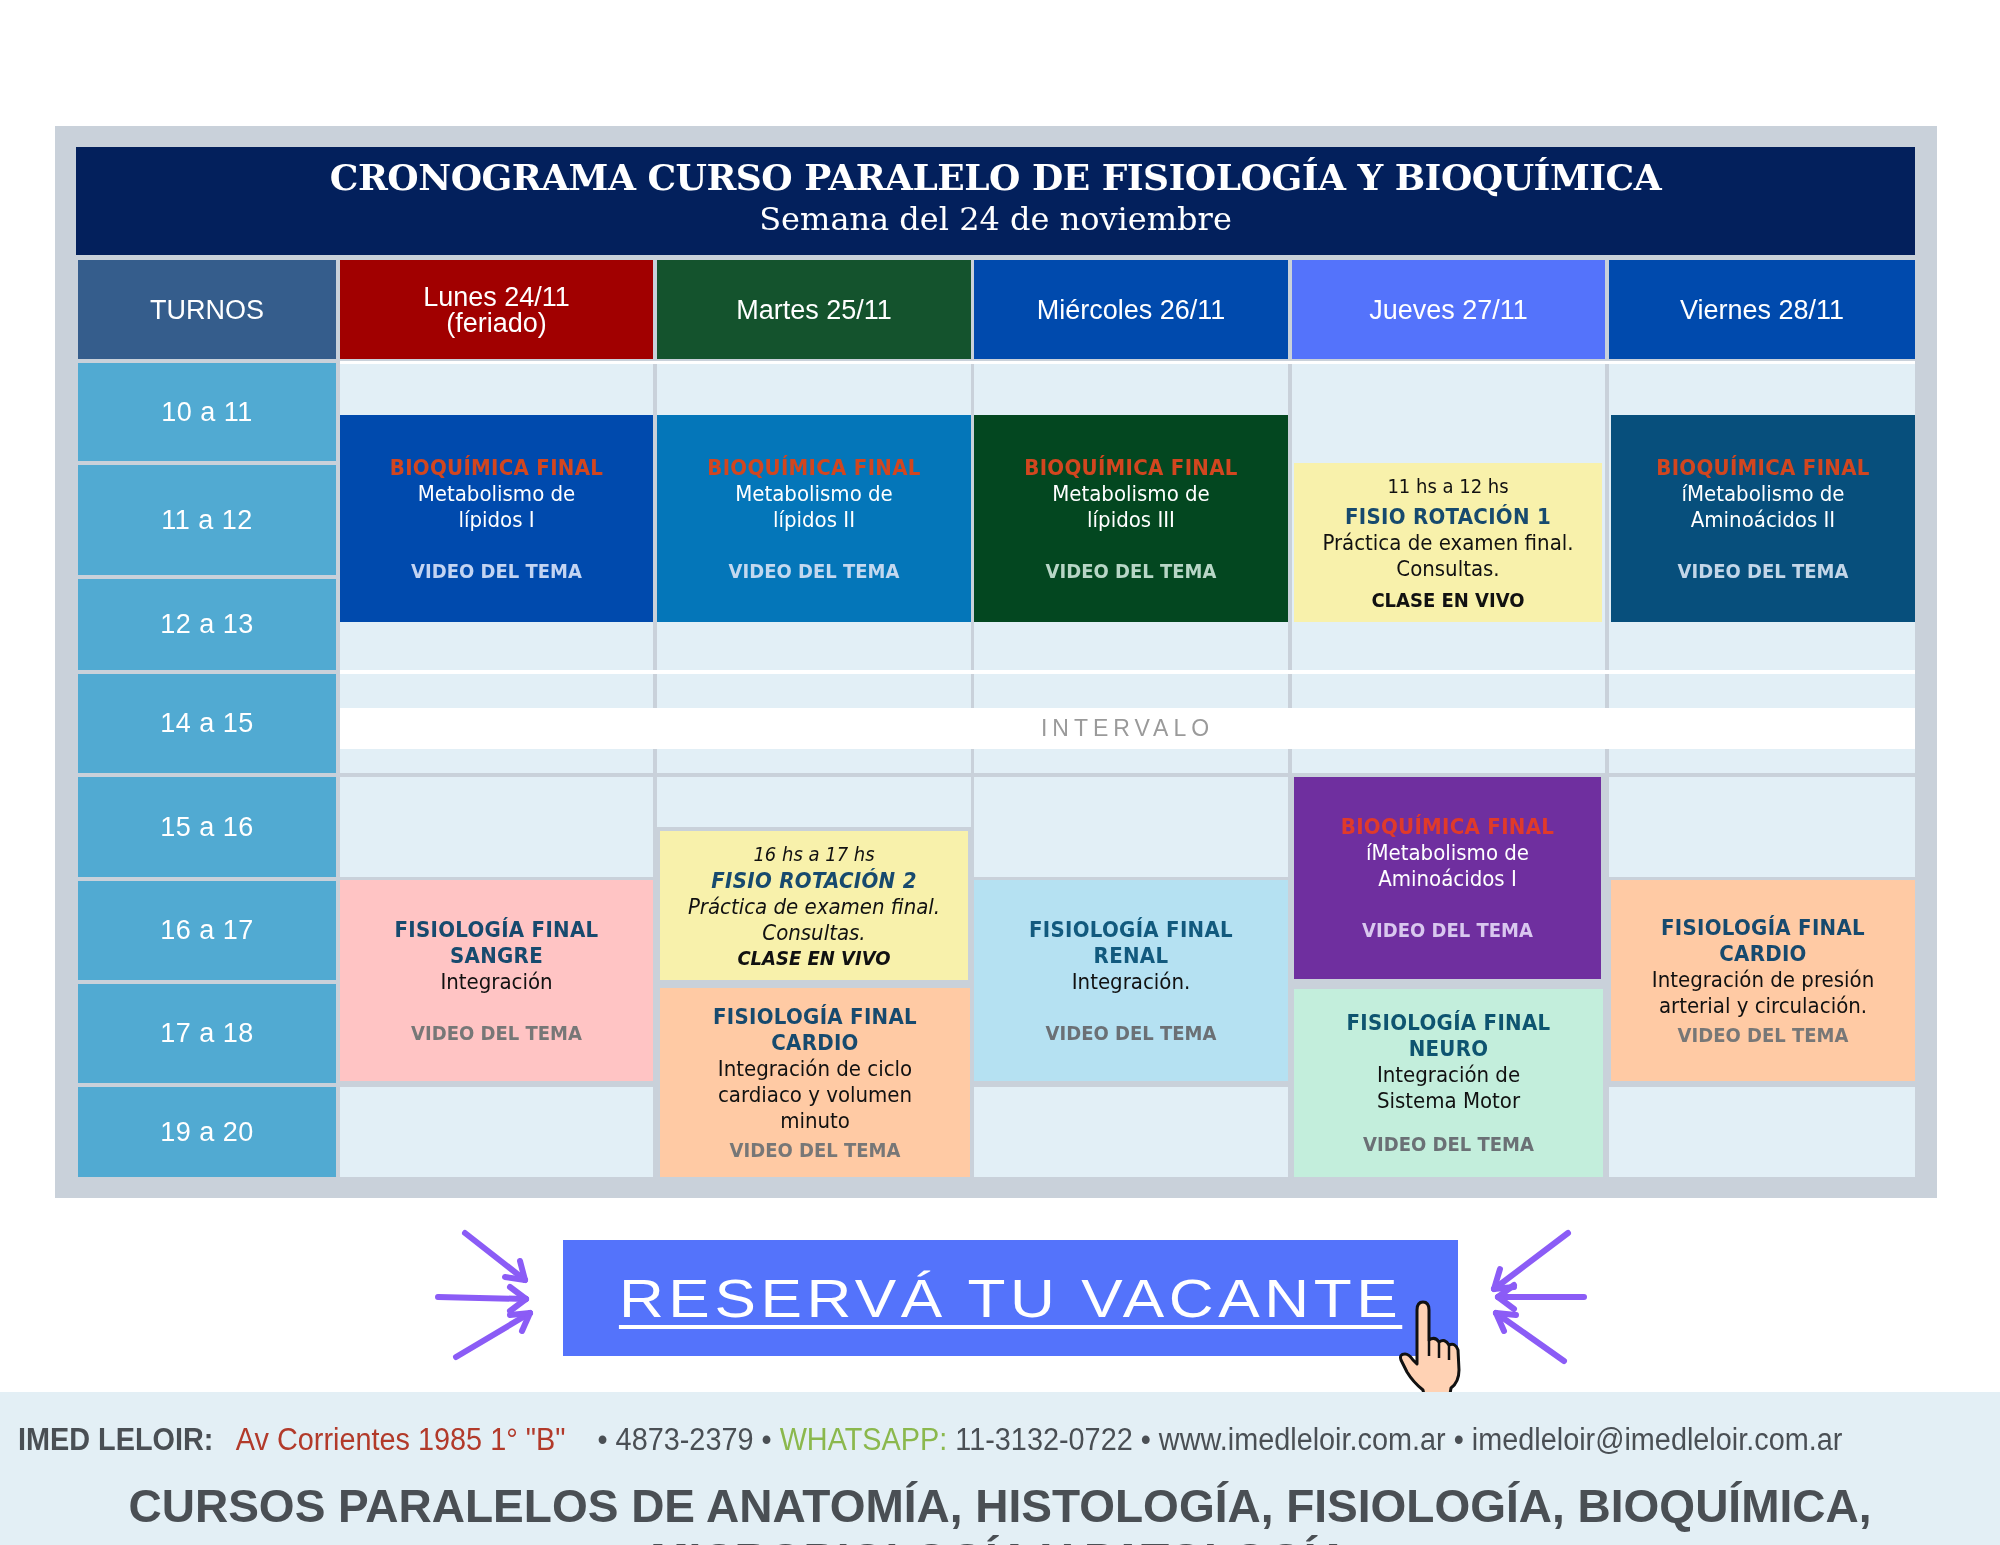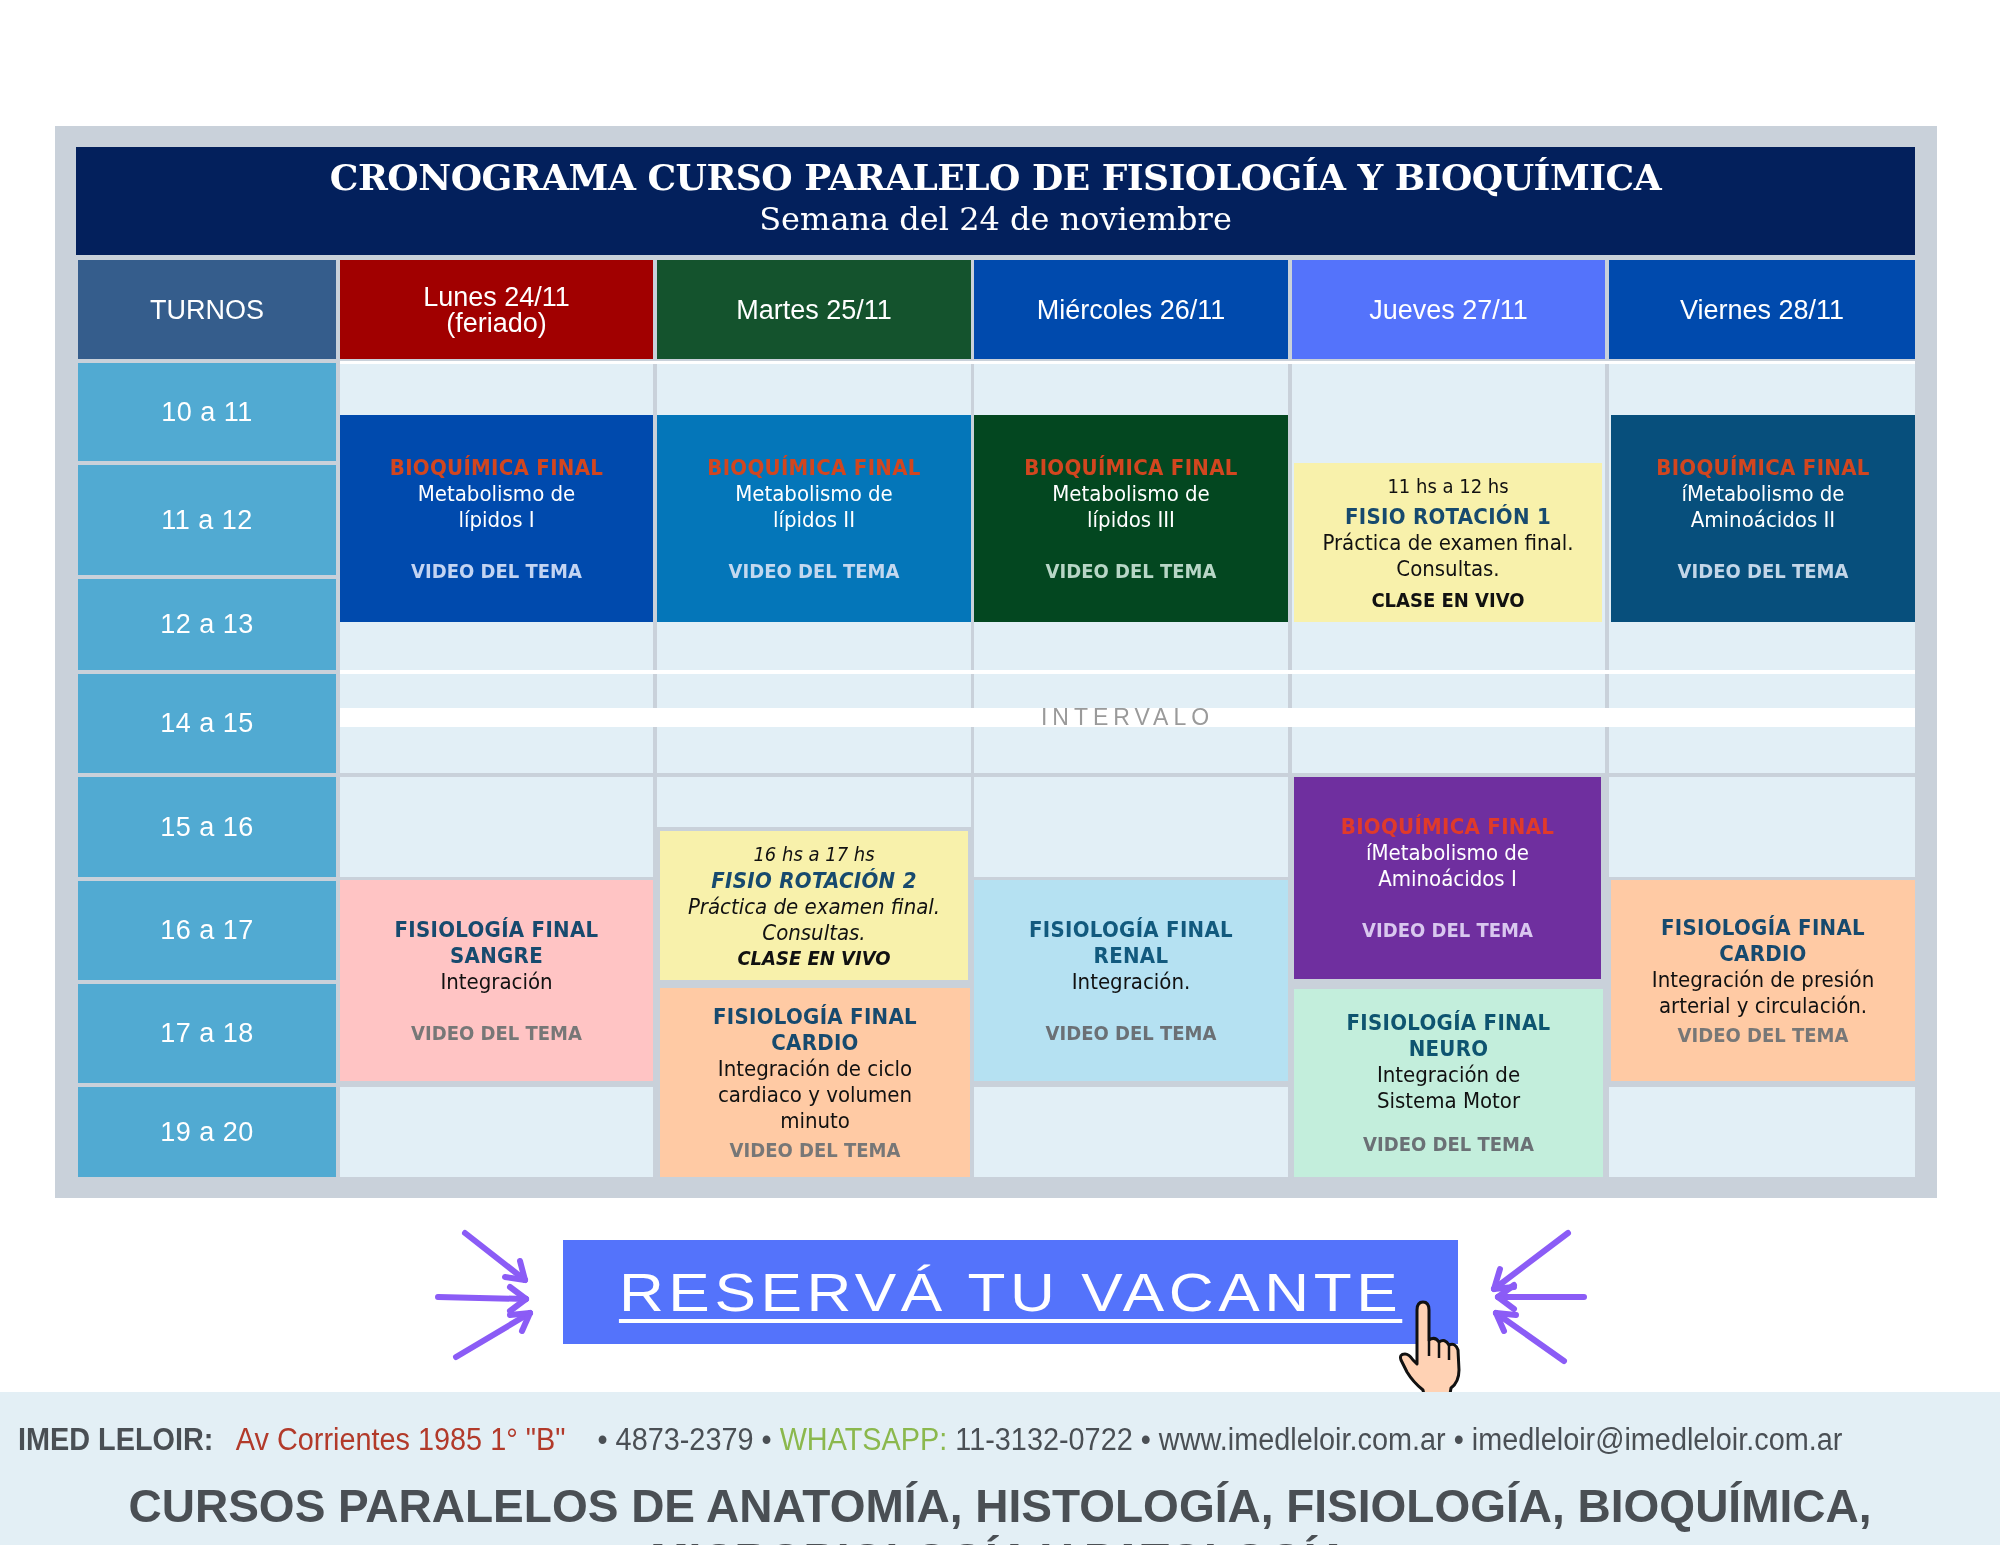--- a/index.html
+++ b/index.html
@@ -9,32 +9,32 @@
   .frame { position: absolute; left: 55px; top: 126px; width: 1882px; height: 1072px; background: #c9d1da; }
   .title-bar { position: absolute; left: 76px; top: 147px; width: 1839px; height: 108px; background: #03205c; color: #fff; text-align: center; }
   .title-main { font-family: "DejaVu Serif", serif; font-weight: bold; font-size: 36px; line-height: 44px; padding-top: 8px; letter-spacing: -0.5px; }
   .title-sub { font-family: "DejaVu Serif", serif; font-size: 32px; line-height: 40px; }
 
   .hcell { position: absolute; top: 260px; height: 99px; color: #fff; display: flex; align-items: center; justify-content: center; text-align: center; font-family: "Liberation Sans", sans-serif; font-size: 27px; line-height: 26px; }
 
   .turno { position: absolute; left: 78px; width: 258px; background: #51aad2; color: #fff; display: flex; align-items: center; justify-content: center; font-family: "Liberation Sans", sans-serif; font-size: 27px; letter-spacing: 0.5px; }
 
   .bg-cell { position: absolute; background: #e2eff6; }
-  .intervalo { position: absolute; left: 340px; top: 708px; width: 1575px; height: 19px; background: #ffffff; display: flex; align-items: center; justify-content: center; color: #9a9a9a; font-family: "Liberation Sans", sans-serif; font-size: 23px; letter-spacing: 5px; }
+  .intervalo { position: absolute; left: 340px; top: 708px; width: 1575px; height: 41px; background: #ffffff; display: flex; align-items: center; justify-content: center; color: #9a9a9a; font-family: "Liberation Sans", sans-serif; font-size: 23px; letter-spacing: 5px; }
 
   .block { position: absolute; display: flex; flex-direction: column; align-items: center; justify-content: center; text-align: center; font-family: "DejaVu Sans Condensed", "DejaVu Sans", sans-serif; }
   .b-title { font-weight: bold; font-size: 22px; line-height: 26px; letter-spacing: 0.3px; }
   .b-sub { font-size: 22px; line-height: 26px; }
   .b-video { font-weight: bold; font-size: 20px; line-height: 24px; margin-top: 26px; }
   .b-time { font-size: 20px; line-height: 24px; margin-bottom: 6px; }
   .b-live { font-weight: bold; font-size: 20px; line-height: 24px; color: #111; margin-top: 6px; }
   .red { color: #d2461f; }
   .navy-t { color: #174a6e; }
 
-  .cta { position: absolute; left: 563px; top: 1240px; width: 895px; height: 104px; background: #5473fb; display: flex; align-items: center; justify-content: center; }
+  .cta { position: absolute; left: 563px; top: 1240px; width: 895px; height: 116px; background: #5473fb; display: flex; align-items: center; justify-content: center; }
   .cta-label { color: #fff; font-family: "Liberation Sans", sans-serif; font-size: 54px; letter-spacing: 4px; text-decoration: underline; text-decoration-thickness: 4px; text-underline-offset: 8px; transform: scaleX(1.15); }
 
   .footer { position: absolute; left: 0; top: 1392px; width: 2000px; height: 153px; background: #e3eff5; }
   .f-line1 { position: absolute; left: 18px; top: 30px; width: 1970px; font-family: "Liberation Sans", sans-serif; font-size: 31px; color: #4a4f54; white-space: nowrap; transform: scaleX(0.93); transform-origin: left; }
   .f-line2 { position: absolute; left: 0; top: 87px; width: 2000px; text-align: center; font-family: "Liberation Sans", sans-serif; font-weight: bold; font-size: 46px; color: #4a4f54; }
   .f-brand { font-weight: bold; color: #4a4f54; }
   .f-addr { color: #b23a2a; }
   .f-wa { color: #8bb84d; }
 </style>
 </head>

